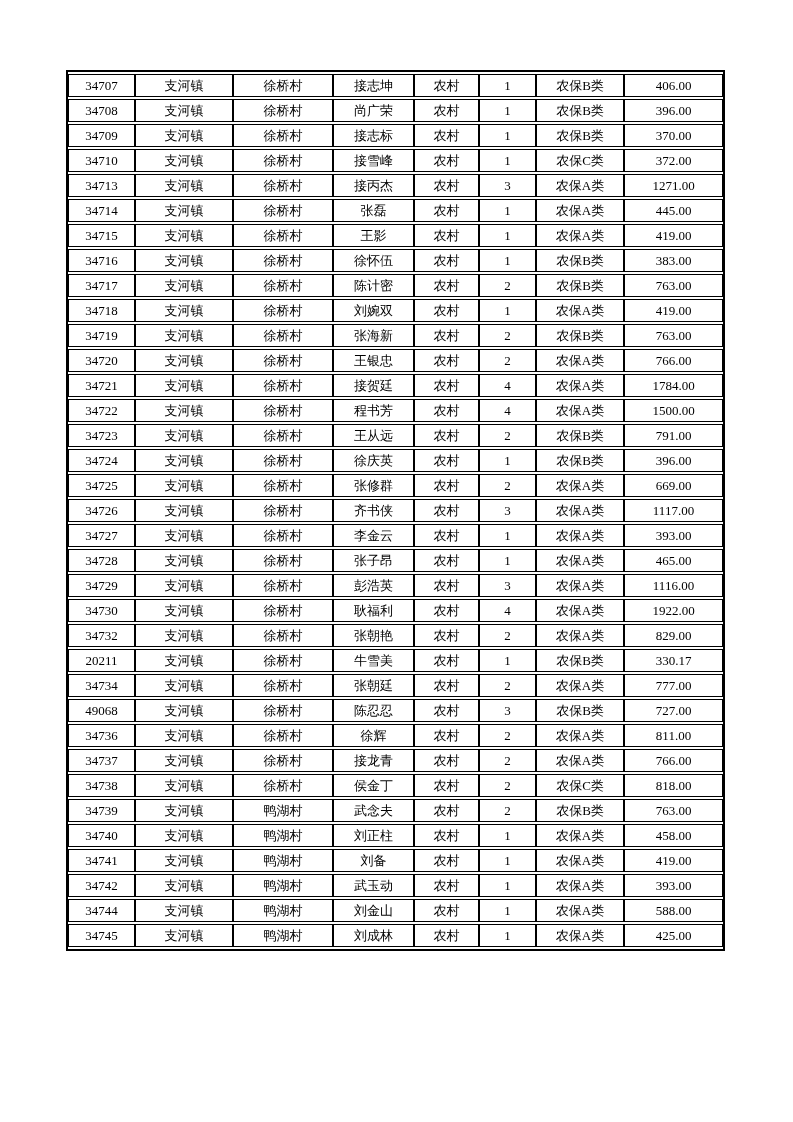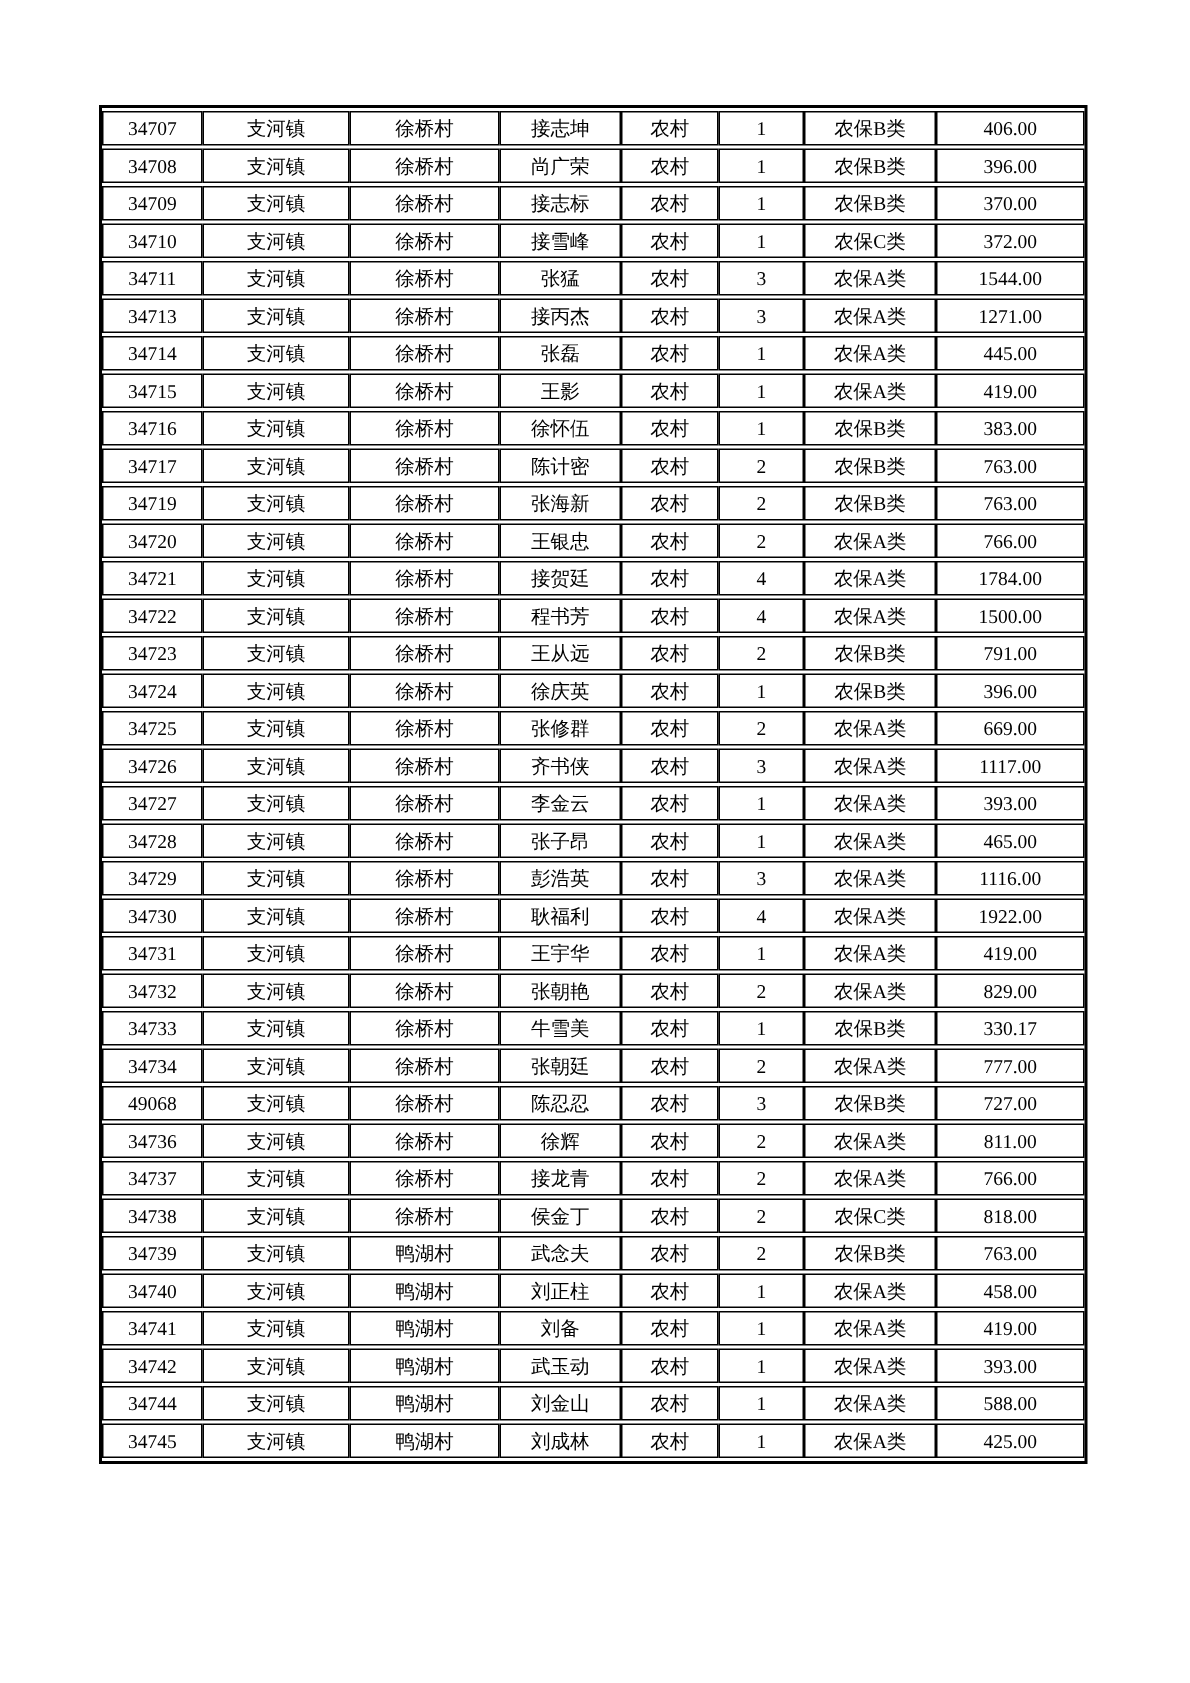--- a/index.html
+++ b/index.html
@@ -87,221 +87,211 @@
           <td>34710</td>
           <td>支河镇</td>
           <td>徐桥村</td>
           <td>接雪峰</td>
           <td>农村</td>
           <td>1</td>
           <td>农保C类</td>
           <td>372.00</td>
         </tr>
         <tr>
-          <td>34711</td>
-          <td>支河镇</td>
-          <td>徐桥村</td>
-          <td>张猛</td>
+          <td>34713</td>
+          <td>支河镇</td>
+          <td>徐桥村</td>
+          <td>接丙杰</td>
           <td>农村</td>
           <td>3</td>
           <td>农保A类</td>
-          <td>1544.00</td>
-        </tr>
-        <tr>
-          <td>34713</td>
-          <td>支河镇</td>
-          <td>徐桥村</td>
-          <td>接丙杰</td>
+          <td>1271.00</td>
+        </tr>
+        <tr>
+          <td>34714</td>
+          <td>支河镇</td>
+          <td>徐桥村</td>
+          <td>张磊</td>
+          <td>农村</td>
+          <td>1</td>
+          <td>农保A类</td>
+          <td>445.00</td>
+        </tr>
+        <tr>
+          <td>34715</td>
+          <td>支河镇</td>
+          <td>徐桥村</td>
+          <td>王影</td>
+          <td>农村</td>
+          <td>1</td>
+          <td>农保A类</td>
+          <td>419.00</td>
+        </tr>
+        <tr>
+          <td>34716</td>
+          <td>支河镇</td>
+          <td>徐桥村</td>
+          <td>徐怀伍</td>
+          <td>农村</td>
+          <td>1</td>
+          <td>农保B类</td>
+          <td>383.00</td>
+        </tr>
+        <tr>
+          <td>34717</td>
+          <td>支河镇</td>
+          <td>徐桥村</td>
+          <td>陈计密</td>
+          <td>农村</td>
+          <td>2</td>
+          <td>农保B类</td>
+          <td>763.00</td>
+        </tr>
+        <tr>
+          <td>34718</td>
+          <td>支河镇</td>
+          <td>徐桥村</td>
+          <td>刘婉双</td>
+          <td>农村</td>
+          <td>1</td>
+          <td>农保A类</td>
+          <td>419.00</td>
+        </tr>
+        <tr>
+          <td>34719</td>
+          <td>支河镇</td>
+          <td>徐桥村</td>
+          <td>张海新</td>
+          <td>农村</td>
+          <td>2</td>
+          <td>农保B类</td>
+          <td>763.00</td>
+        </tr>
+        <tr>
+          <td>34720</td>
+          <td>支河镇</td>
+          <td>徐桥村</td>
+          <td>王银忠</td>
+          <td>农村</td>
+          <td>2</td>
+          <td>农保A类</td>
+          <td>766.00</td>
+        </tr>
+        <tr>
+          <td>34721</td>
+          <td>支河镇</td>
+          <td>徐桥村</td>
+          <td>接贺廷</td>
+          <td>农村</td>
+          <td>4</td>
+          <td>农保A类</td>
+          <td>1784.00</td>
+        </tr>
+        <tr>
+          <td>34722</td>
+          <td>支河镇</td>
+          <td>徐桥村</td>
+          <td>程书芳</td>
+          <td>农村</td>
+          <td>4</td>
+          <td>农保A类</td>
+          <td>1500.00</td>
+        </tr>
+        <tr>
+          <td>34723</td>
+          <td>支河镇</td>
+          <td>徐桥村</td>
+          <td>王从远</td>
+          <td>农村</td>
+          <td>2</td>
+          <td>农保B类</td>
+          <td>791.00</td>
+        </tr>
+        <tr>
+          <td>34724</td>
+          <td>支河镇</td>
+          <td>徐桥村</td>
+          <td>徐庆英</td>
+          <td>农村</td>
+          <td>1</td>
+          <td>农保B类</td>
+          <td>396.00</td>
+        </tr>
+        <tr>
+          <td>34725</td>
+          <td>支河镇</td>
+          <td>徐桥村</td>
+          <td>张修群</td>
+          <td>农村</td>
+          <td>2</td>
+          <td>农保A类</td>
+          <td>669.00</td>
+        </tr>
+        <tr>
+          <td>34726</td>
+          <td>支河镇</td>
+          <td>徐桥村</td>
+          <td>齐书侠</td>
           <td>农村</td>
           <td>3</td>
           <td>农保A类</td>
-          <td>1271.00</td>
-        </tr>
-        <tr>
-          <td>34714</td>
-          <td>支河镇</td>
-          <td>徐桥村</td>
-          <td>张磊</td>
-          <td>农村</td>
-          <td>1</td>
-          <td>农保A类</td>
-          <td>445.00</td>
-        </tr>
-        <tr>
-          <td>34715</td>
-          <td>支河镇</td>
-          <td>徐桥村</td>
-          <td>王影</td>
-          <td>农村</td>
-          <td>1</td>
-          <td>农保A类</td>
-          <td>419.00</td>
-        </tr>
-        <tr>
-          <td>34716</td>
-          <td>支河镇</td>
-          <td>徐桥村</td>
-          <td>徐怀伍</td>
-          <td>农村</td>
-          <td>1</td>
-          <td>农保B类</td>
-          <td>383.00</td>
-        </tr>
-        <tr>
-          <td>34717</td>
-          <td>支河镇</td>
-          <td>徐桥村</td>
-          <td>陈计密</td>
-          <td>农村</td>
-          <td>2</td>
-          <td>农保B类</td>
-          <td>763.00</td>
-        </tr>
-        <tr>
-          <td>34719</td>
-          <td>支河镇</td>
-          <td>徐桥村</td>
-          <td>张海新</td>
-          <td>农村</td>
-          <td>2</td>
-          <td>农保B类</td>
-          <td>763.00</td>
-        </tr>
-        <tr>
-          <td>34720</td>
-          <td>支河镇</td>
-          <td>徐桥村</td>
-          <td>王银忠</td>
-          <td>农村</td>
-          <td>2</td>
-          <td>农保A类</td>
-          <td>766.00</td>
-        </tr>
-        <tr>
-          <td>34721</td>
-          <td>支河镇</td>
-          <td>徐桥村</td>
-          <td>接贺廷</td>
+          <td>1117.00</td>
+        </tr>
+        <tr>
+          <td>34727</td>
+          <td>支河镇</td>
+          <td>徐桥村</td>
+          <td>李金云</td>
+          <td>农村</td>
+          <td>1</td>
+          <td>农保A类</td>
+          <td>393.00</td>
+        </tr>
+        <tr>
+          <td>34728</td>
+          <td>支河镇</td>
+          <td>徐桥村</td>
+          <td>张子昂</td>
+          <td>农村</td>
+          <td>1</td>
+          <td>农保A类</td>
+          <td>465.00</td>
+        </tr>
+        <tr>
+          <td>34729</td>
+          <td>支河镇</td>
+          <td>徐桥村</td>
+          <td>彭浩英</td>
+          <td>农村</td>
+          <td>3</td>
+          <td>农保A类</td>
+          <td>1116.00</td>
+        </tr>
+        <tr>
+          <td>34730</td>
+          <td>支河镇</td>
+          <td>徐桥村</td>
+          <td>耿福利</td>
           <td>农村</td>
           <td>4</td>
           <td>农保A类</td>
-          <td>1784.00</td>
-        </tr>
-        <tr>
-          <td>34722</td>
-          <td>支河镇</td>
-          <td>徐桥村</td>
-          <td>程书芳</td>
-          <td>农村</td>
-          <td>4</td>
-          <td>农保A类</td>
-          <td>1500.00</td>
-        </tr>
-        <tr>
-          <td>34723</td>
-          <td>支河镇</td>
-          <td>徐桥村</td>
-          <td>王从远</td>
-          <td>农村</td>
-          <td>2</td>
-          <td>农保B类</td>
-          <td>791.00</td>
-        </tr>
-        <tr>
-          <td>34724</td>
-          <td>支河镇</td>
-          <td>徐桥村</td>
-          <td>徐庆英</td>
-          <td>农村</td>
-          <td>1</td>
-          <td>农保B类</td>
-          <td>396.00</td>
-        </tr>
-        <tr>
-          <td>34725</td>
-          <td>支河镇</td>
-          <td>徐桥村</td>
-          <td>张修群</td>
-          <td>农村</td>
-          <td>2</td>
-          <td>农保A类</td>
-          <td>669.00</td>
-        </tr>
-        <tr>
-          <td>34726</td>
-          <td>支河镇</td>
-          <td>徐桥村</td>
-          <td>齐书侠</td>
-          <td>农村</td>
-          <td>3</td>
-          <td>农保A类</td>
-          <td>1117.00</td>
-        </tr>
-        <tr>
-          <td>34727</td>
-          <td>支河镇</td>
-          <td>徐桥村</td>
-          <td>李金云</td>
-          <td>农村</td>
-          <td>1</td>
-          <td>农保A类</td>
-          <td>393.00</td>
-        </tr>
-        <tr>
-          <td>34728</td>
-          <td>支河镇</td>
-          <td>徐桥村</td>
-          <td>张子昂</td>
-          <td>农村</td>
-          <td>1</td>
-          <td>农保A类</td>
-          <td>465.00</td>
-        </tr>
-        <tr>
-          <td>34729</td>
-          <td>支河镇</td>
-          <td>徐桥村</td>
-          <td>彭浩英</td>
-          <td>农村</td>
-          <td>3</td>
-          <td>农保A类</td>
-          <td>1116.00</td>
-        </tr>
-        <tr>
-          <td>34730</td>
-          <td>支河镇</td>
-          <td>徐桥村</td>
-          <td>耿福利</td>
-          <td>农村</td>
-          <td>4</td>
-          <td>农保A类</td>
           <td>1922.00</td>
         </tr>
         <tr>
-          <td>34731</td>
-          <td>支河镇</td>
-          <td>徐桥村</td>
-          <td>王宇华</td>
-          <td>农村</td>
-          <td>1</td>
-          <td>农保A类</td>
-          <td>419.00</td>
-        </tr>
-        <tr>
           <td>34732</td>
           <td>支河镇</td>
           <td>徐桥村</td>
           <td>张朝艳</td>
           <td>农村</td>
           <td>2</td>
           <td>农保A类</td>
           <td>829.00</td>
         </tr>
         <tr>
-          <td>34733</td>
+          <td>20211</td>
           <td>支河镇</td>
           <td>徐桥村</td>
           <td>牛雪美</td>
           <td>农村</td>
           <td>1</td>
           <td>农保B类</td>
           <td>330.17</td>
         </tr>
         <tr>
           <td>34734</td>

